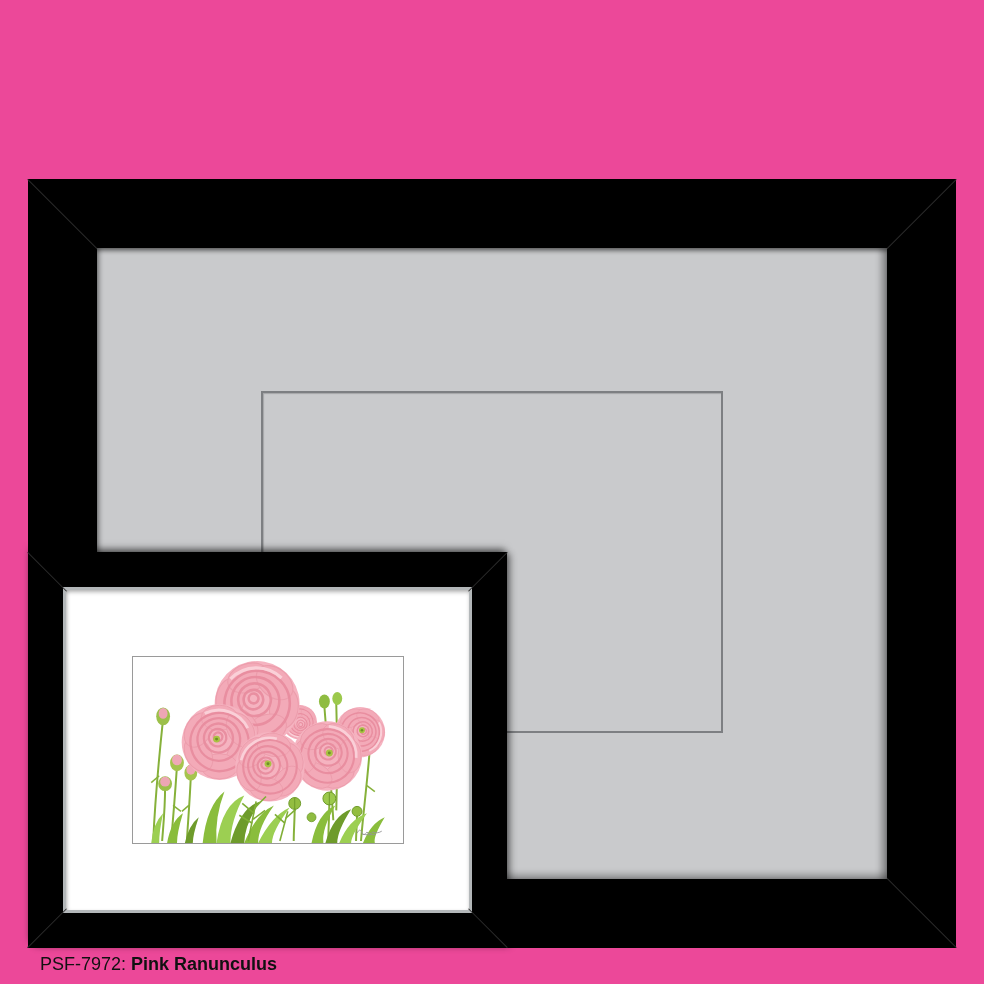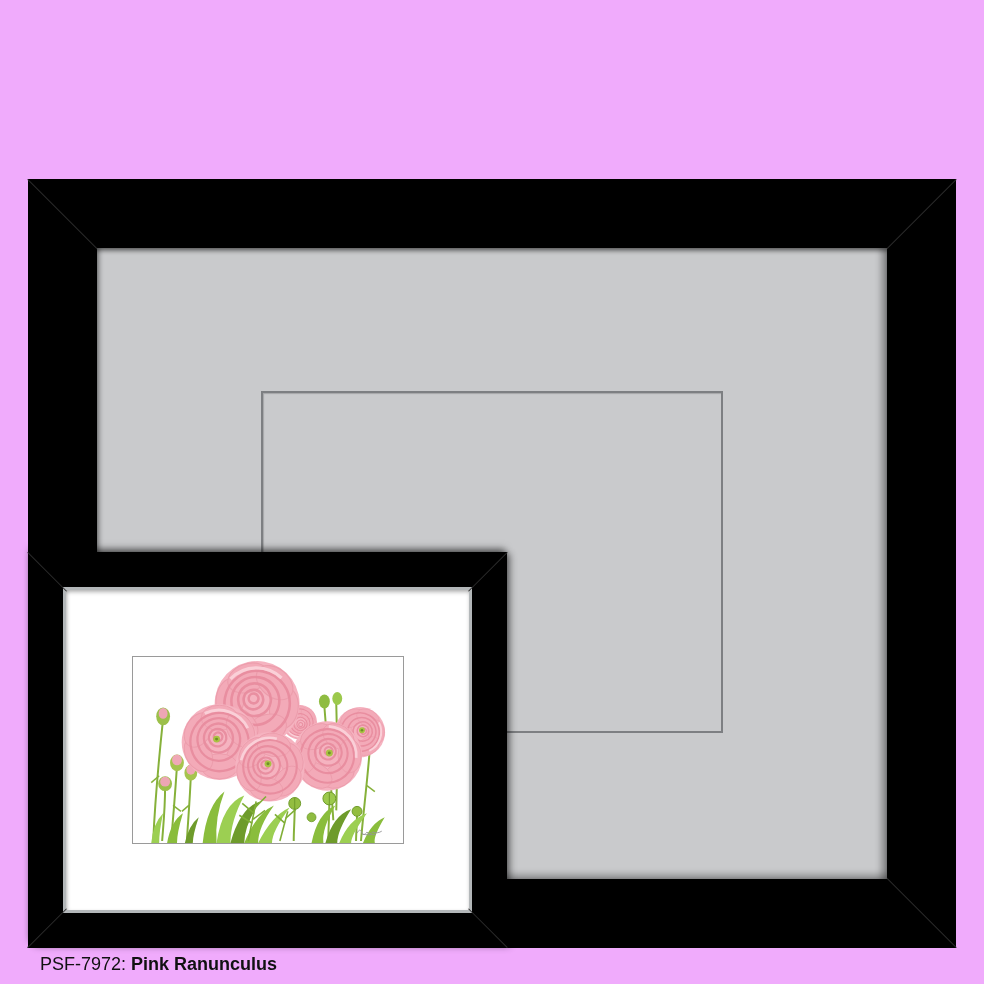--- a/index.html
+++ b/index.html
@@ -1,18 +1,18 @@
 <!DOCTYPE html>
 <html><head>
 <meta charset="utf-8">
 <style>
   html, body { margin: 0; padding: 0; background: #ffffff; }
   #screen {
     position: relative; width: 984px; height: 984px;
-    background: #f0abfc; overflow: hidden;
+    background: #ec4899; overflow: hidden;
     font-family: "Liberation Sans", sans-serif;
   }
 
   
   #large-frame {
     position: absolute; left: 28px; top: 179px;
     width: 928px; height: 769px; background: #000000;
   }
   .miter { position: absolute; height: 1px; background: #2a2a2a; }
   .miter.large { width: 99px; }

